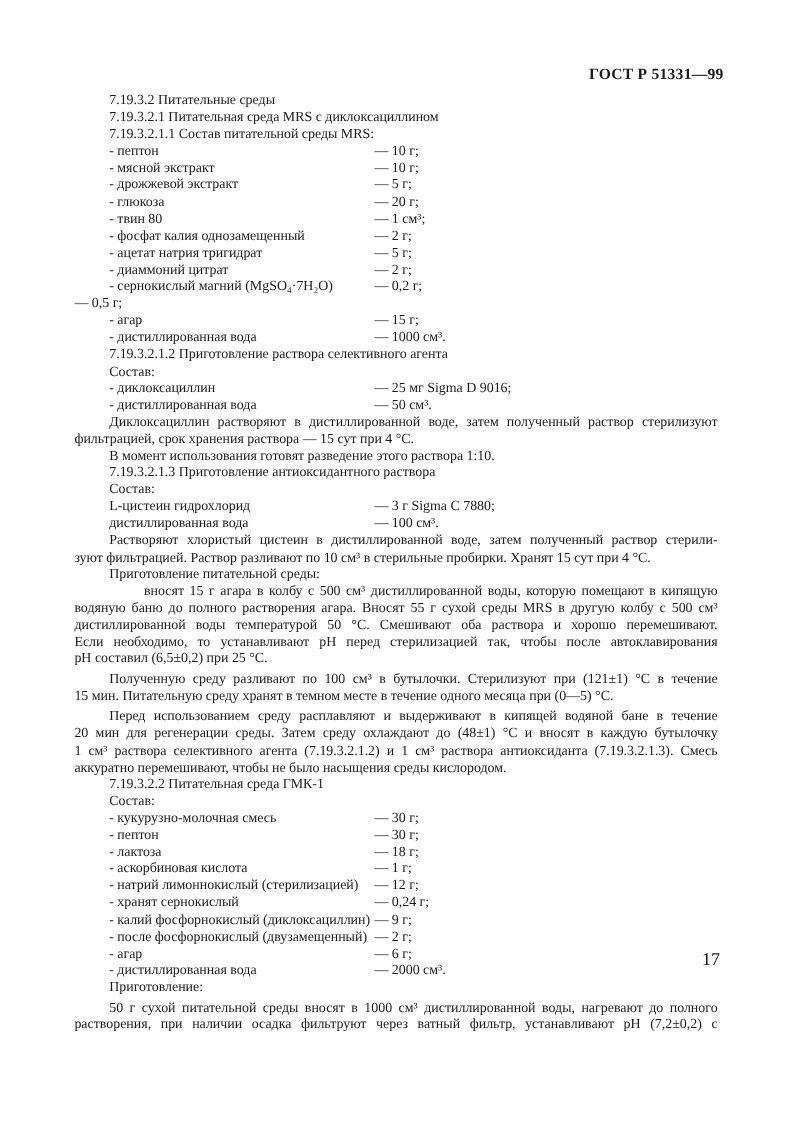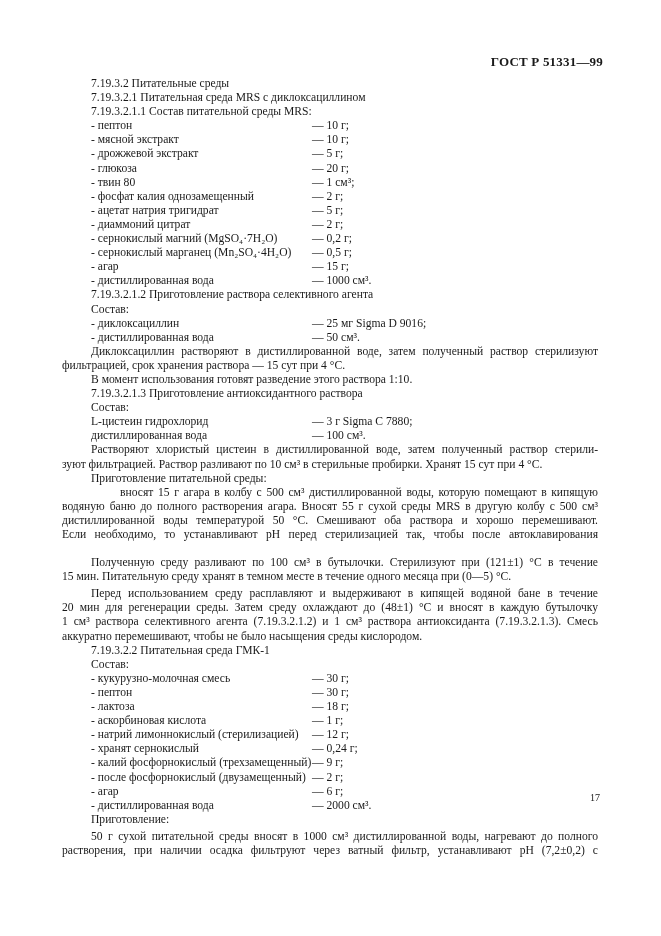--- a/index.html
+++ b/index.html
@@ -16,21 +16,21 @@
     position: absolute; left: 62px; top: 77px; width: 536px;
     font-size: 11.6px; line-height: 14.1px;
   }
   .line { white-space: nowrap; }
   .ind { padding-left: 29px; }
   .row { display: flex; white-space: nowrap; }
   .row .name { width: 250px; flex: none; padding-left: 29px; box-sizing: border-box; }
   .row .val { flex: none; }
   .justify-last { text-align-last: justify; font-family: Liberation Serif, serif; }
   .pagenum {
-    position: absolute; top: 792px; right: 61px; font-size: 10px;
+    position: absolute; top: 792px; right: 61px; font-size: 15px;
   }
 </style>
 </head>
 <body>
 
 <div class="header">ГОСТ Р 51331—99</div>
 
 <div class="page">
   <div class="line ind">7.19.3.2  Питательные среды</div>
   <div class="line ind">7.19.3.2.1  Питательная среда MRS с диклоксациллином</div>
@@ -67,21 +67,20 @@
       </div>
       <div class="row">
         <span class="name">- диаммоний цитрат</span>
         <span class="val">— 2 г;</span>
       </div>
       <div class="row">
         <span class="name">- сернокислый магний (MgSO₄·7H₂O)</span>
         <span class="val">— 0,2 г;</span>
       </div>
       <div class="row">
-        <span class="name">- сернокислый марганец (Mn₂SO₄·4H₂O)</span>
         <span class="val">— 0,5 г;</span>
       </div>
       <div class="row">
         <span class="name">- агар</span>
         <span class="val">— 15 г;</span>
       </div>
       <div class="row">
         <span class="name">- дистиллированная вода</span>
         <span class="val">— 1000 см³.</span>
       </div>
@@ -118,22 +117,23 @@
     </div>
 
   <div class="line ind justify-last">Растворяют хлористый цистеин в дистиллированной воде, затем полученный раствор стерили-</div>
   <div class="line">зуют фильтрацией. Раствор разливают по 10 см³ в стерильные пробирки. Хранят 15 сут при 4 °С.</div>
   <div class="line ind">Приготовление питательной среды:</div>
 
   <div class="line ind justify-last" style="padding-left:58px">вносят 15 г агара в колбу с 500 см³ дистиллированной воды, которую помещают в кипящую</div>
   <div class="line justify-last">водяную баню до полного растворения агара. Вносят 55 г сухой среды MRS в другую колбу с 500 см³</div>
   <div class="line justify-last">дистиллированной воды температурой 50 °С. Смешивают оба раствора и хорошо перемешивают.</div>
   <div class="line justify-last">Если необходимо, то устанавливают рН перед стерилизацией так, чтобы после автоклавирования</div>
+  <div class="line">рН составил (6,5±0,2) при 25 °С.</div>
 
-  <div class="line ind justify-last" style="margin-top:14px">Полученную среду разливают по 100 см³ в бутылочки. Стерилизуют при (121±1) °С в течение</div>
+  <div class="line ind justify-last" style="margin-top:3px">Полученную среду разливают по 100 см³ в бутылочки. Стерилизуют при (121±1) °С в течение</div>
   <div class="line">15 мин. Питательную среду хранят в темном месте в течение одного месяца при (0—5) °С.</div>
 
   <div class="line ind justify-last" style="margin-top:3px">Перед использованием среду расплавляют и выдерживают в кипящей водяной бане в течение</div>
   <div class="line justify-last">20 мин для регенерации среды. Затем среду охлаждают до (48±1) °С и вносят в каждую бутылочку</div>
   <div class="line justify-last">1 см³ раствора селективного агента (7.19.3.2.1.2) и 1 см³ раствора антиоксиданта (7.19.3.2.1.3). Смесь</div>
   <div class="line">аккуратно перемешивают, чтобы не было насыщения среды кислородом.</div>
 
   <div class="line ind">7.19.3.2.2  Питательная среда ГМК-1</div>
   <div class="line ind">Состав:</div>
   <div id="gmk-list">
@@ -155,21 +155,21 @@
       </div>
       <div class="row">
         <span class="name">- натрий лимоннокислый (стерилизацией)</span>
         <span class="val">— 12 г;</span>
       </div>
       <div class="row">
         <span class="name">- хранят сернокислый</span>
         <span class="val">— 0,24 г;</span>
       </div>
       <div class="row">
-        <span class="name">- калий фосфорнокислый (трехзамещенный)</span>
+        <span class="name">- калий фосфорнокислый (диклоксациллин)</span>
         <span class="val">— 9 г;</span>
       </div>
       <div class="row">
         <span class="name">- после фосфорнокислый (двузамещенный)</span>
         <span class="val">— 2 г;</span>
       </div>
       <div class="row">
         <span class="name">- агар</span>
         <span class="val">— 6 г;</span>
       </div>

